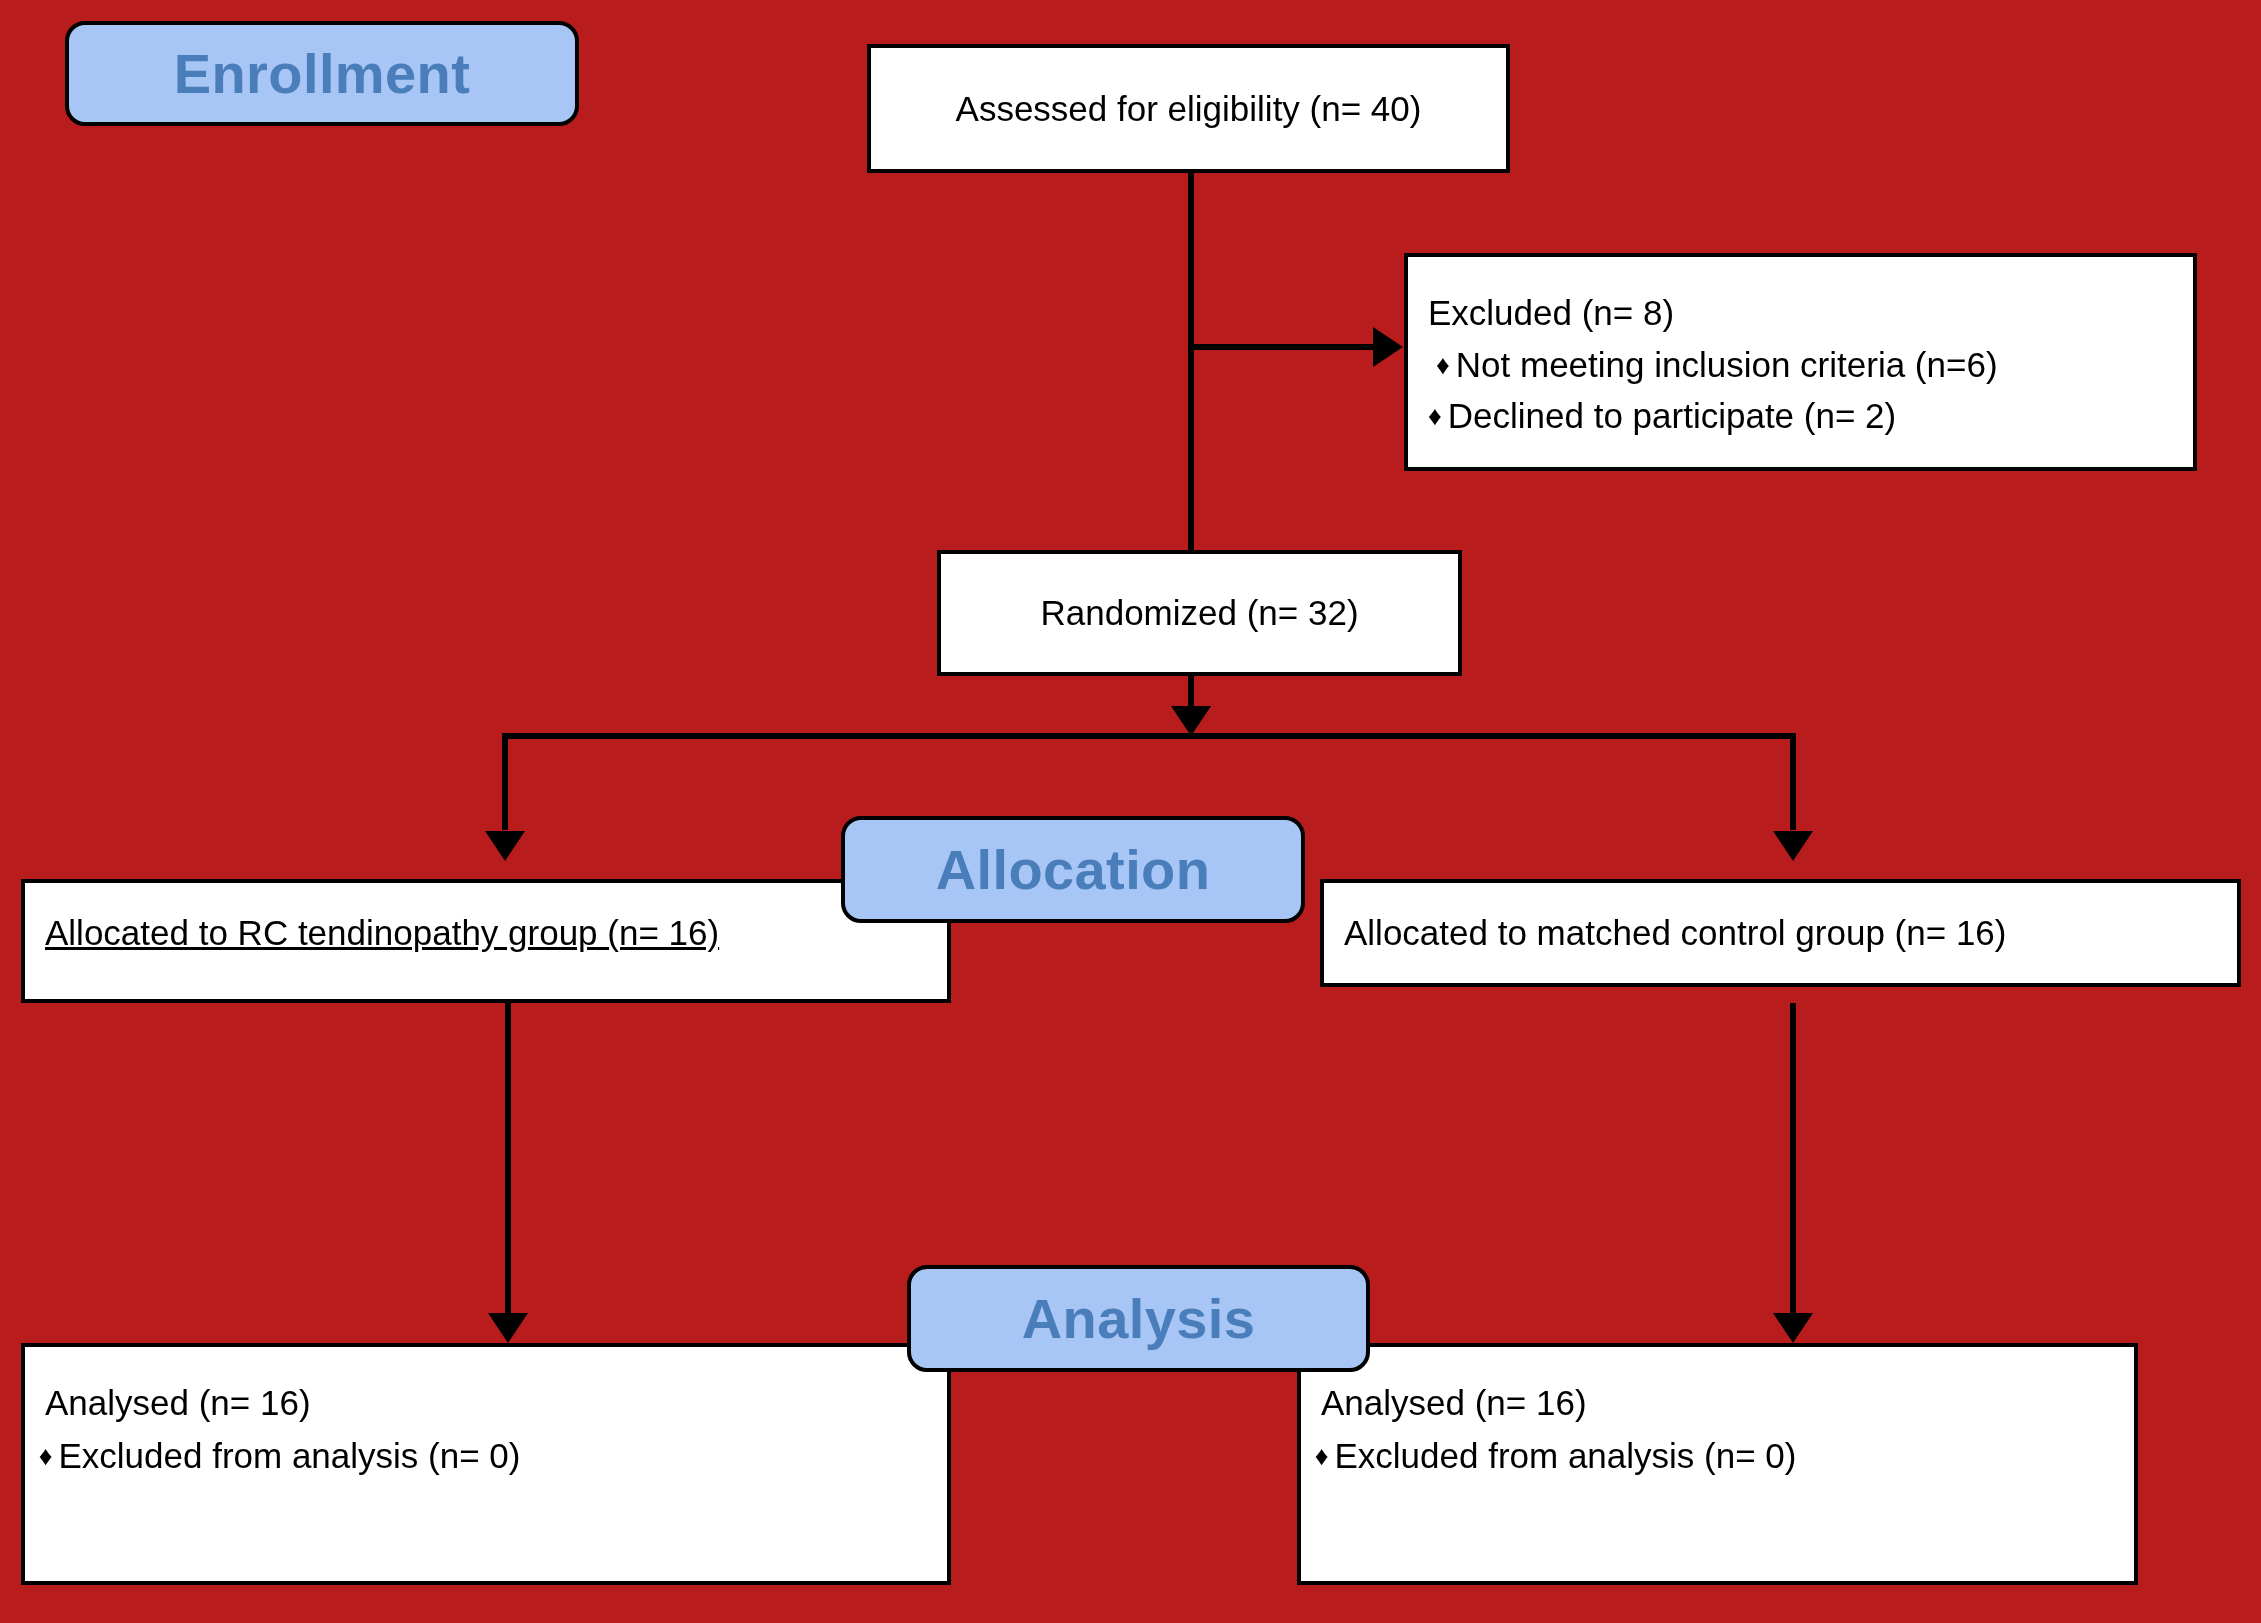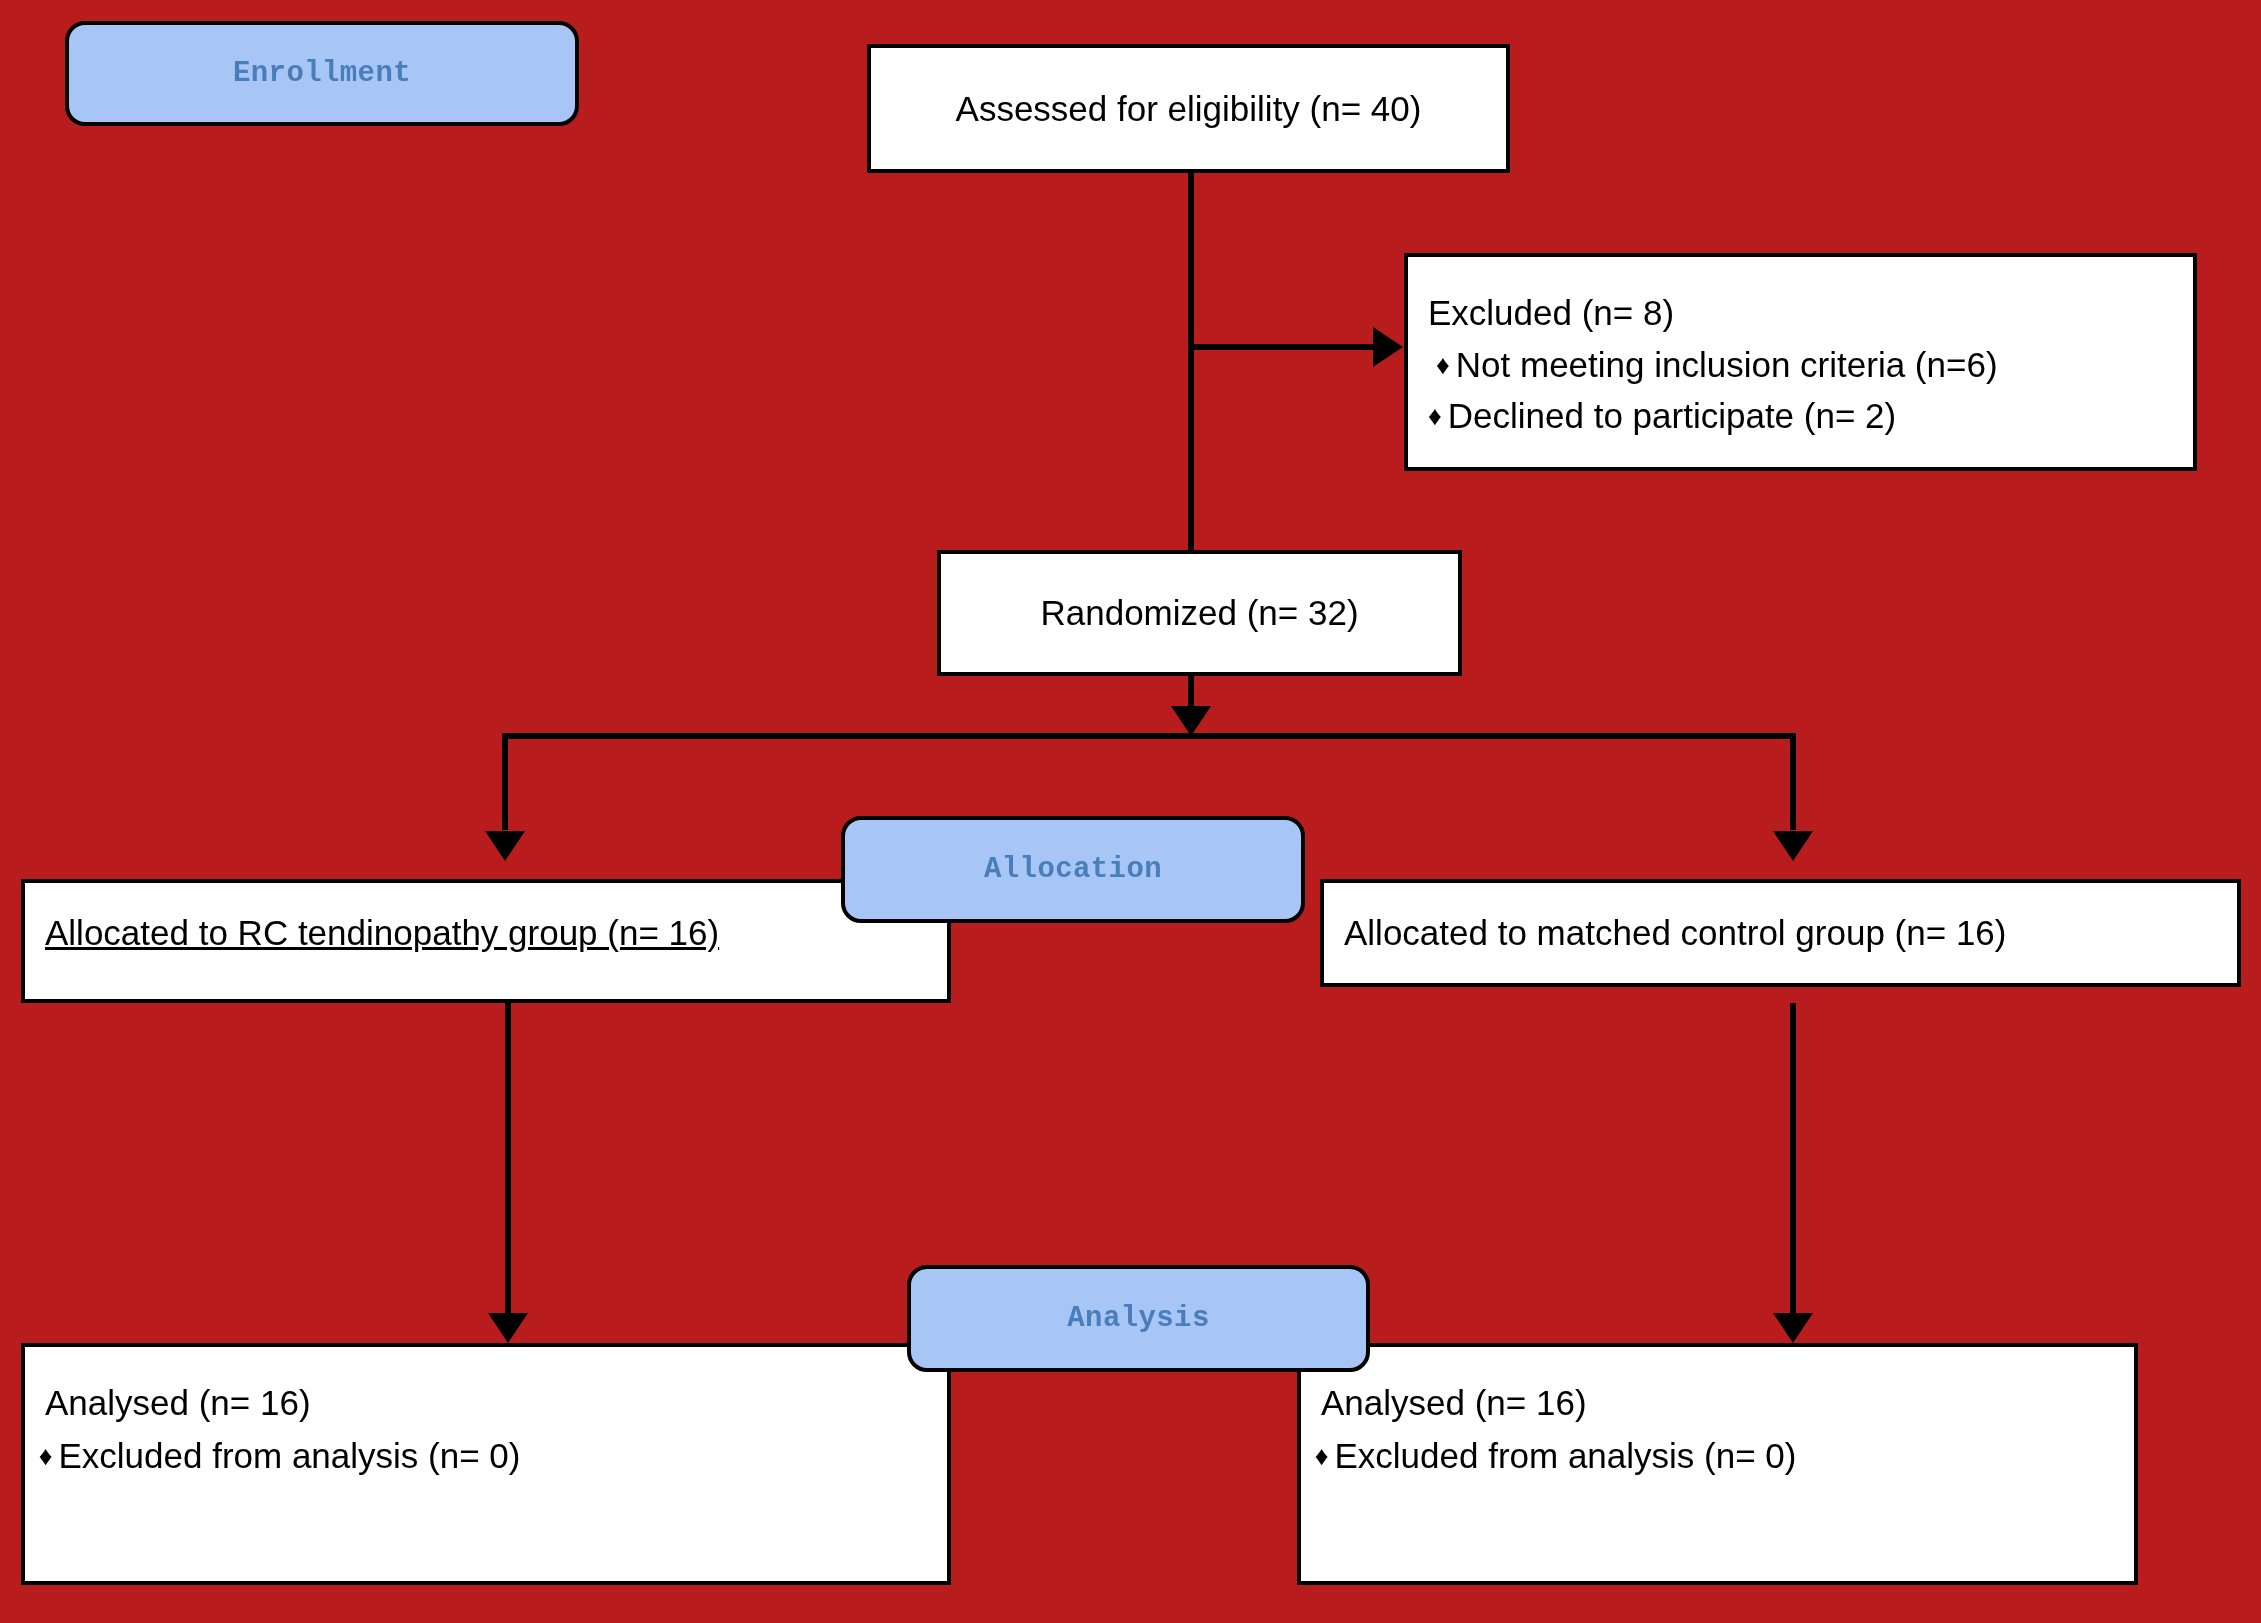--- a/index.html
+++ b/index.html
@@ -59,24 +59,23 @@
     background: #A8C6F5;
     border: 4.6px solid #000000;
     border-radius: 20px;
     display: flex;
     align-items: center;
     justify-content: center;
     z-index: 9;
   }
   .badge .badge-label {
     color: #4A7EBB;
-    font-size: 29px;
+    font-size: 56px;
     font-weight: bold;
     letter-spacing: 0.4px;
-    font-family: Liberation Mono, monospace;
   }
 
   
   .vline {
     position: absolute;
     width: 6px;
     background: #000000;
     z-index: 2;
   }
   .hline {

